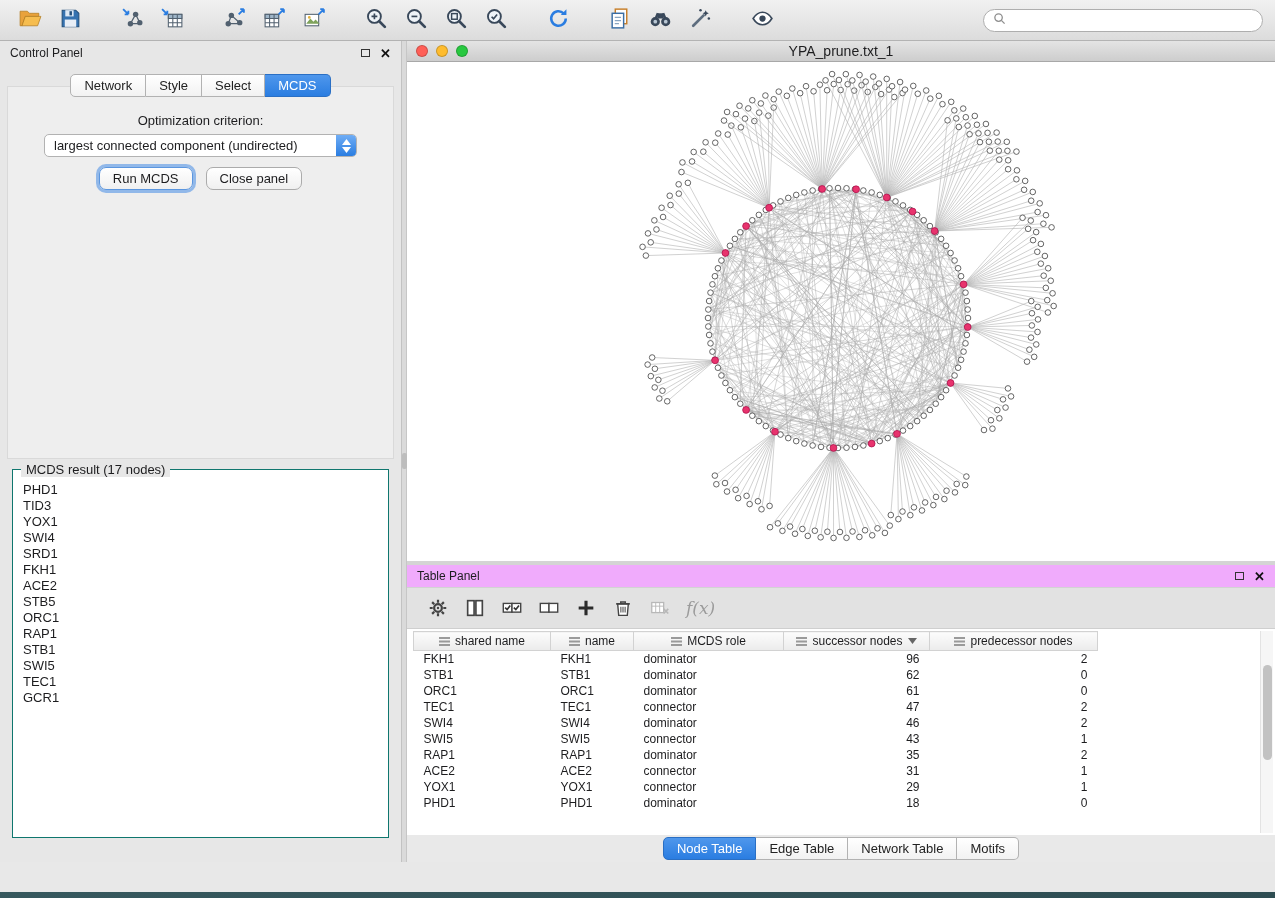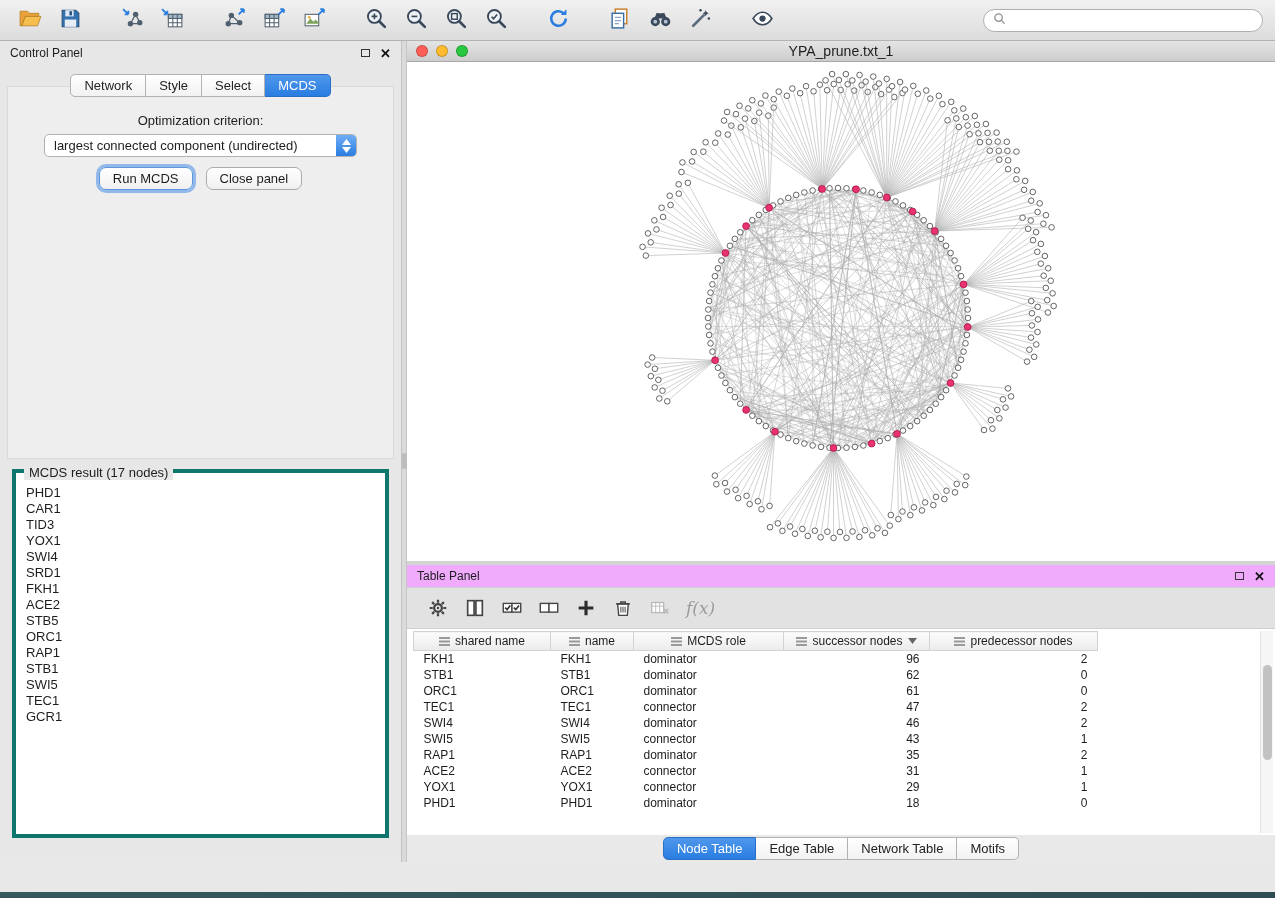--- a/index.html
+++ b/index.html
@@ -48,21 +48,21 @@
   .dd-stepper { width: 20px; background: linear-gradient(#6fadf5,#2a7de1); border-radius: 0 4px 4px 0;
     display: flex; flex-direction: column; align-items: center; justify-content: center; gap: 2px; }
   .dd-stepper svg { display: block; }
 
   .btn-row { position: absolute; top: 126px; left: 0; right: 0; display: flex; justify-content: center; gap: 13px; }
   .mac-btn { font-size: 13px; padding: 3px 13px; background: linear-gradient(#ffffff,#f0f0f0);
     border: 1px solid #ababab; border-radius: 7px; color: #1d1d1f; cursor: default; }
   .mac-btn.focused { box-shadow: 0 0 0 3px rgba(70,140,230,.55); border-color: #5b96df; }
 
   .result-group { position: absolute; left: 12px; right: 12px; top: 428px; bottom: 24px;
-    border: 4px solid #0f766e; background: #fff; }
+    border: 1px solid #0f766e; background: #fff; }
   .result-legend { position: absolute; top: -8px; left: 8px; background: #e7e7e7; padding: 0 5px; font-size: 13px; }
   .mcds-list { position: absolute; inset: 12px 4px 4px 10px; overflow: hidden; }
   .mcds-item { font-size: 13px; line-height: 16px; height: 16px; }
 
   .v-splitter { position: absolute; left: 402px; top: 41px; width: 5px; height: 821px; background: #dadada; border-right: 1px solid #c6c6c6; }
   .v-handle { position: absolute; top: 412px; left: 0; width: 5px; height: 16px; background: #bdbdbd; border-radius: 2px; }
 
   
   .network-window { position: absolute; left: 407px; top: 41px; right: 0; height: 520px; background: #fff; }
   .net-titlebar { position: relative; height: 21px; background: linear-gradient(#e4e4e4,#cdcdcd);
@@ -280,21 +280,20 @@
       </span>
     </div>
     <div class="btn-row">
       <button class="mac-btn focused">Run MCDS</button>
       <button class="mac-btn">Close panel</button>
     </div>
     <div class="result-group">
       <div class="result-legend">MCDS result (17 nodes)</div>
       <div class="mcds-list" id="mcds-list">
           <div class="mcds-item">PHD1</div>
-          <div class="mcds-item">CAR1</div>
           <div class="mcds-item">TID3</div>
           <div class="mcds-item">YOX1</div>
           <div class="mcds-item">SWI4</div>
           <div class="mcds-item">SRD1</div>
           <div class="mcds-item">FKH1</div>
           <div class="mcds-item">ACE2</div>
           <div class="mcds-item">STB5</div>
           <div class="mcds-item">ORC1</div>
           <div class="mcds-item">RAP1</div>
           <div class="mcds-item">STB1</div>

